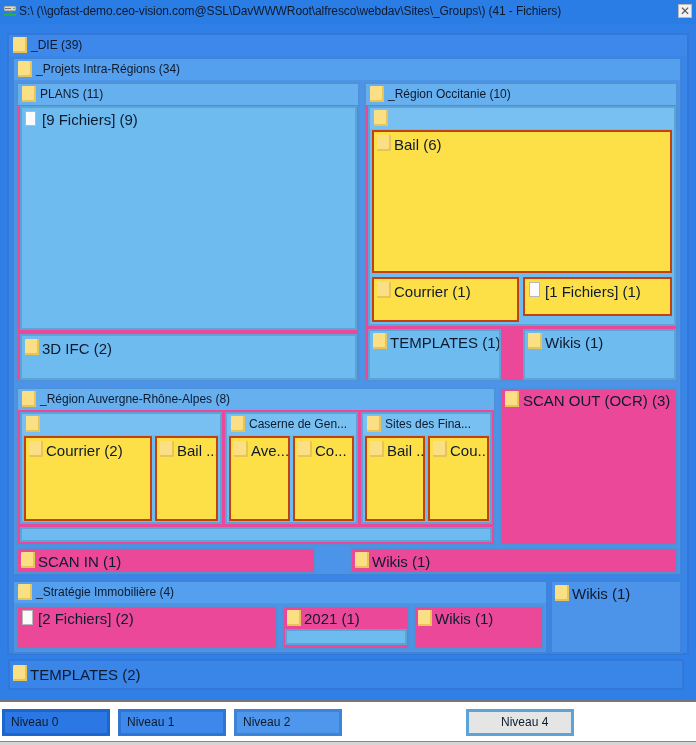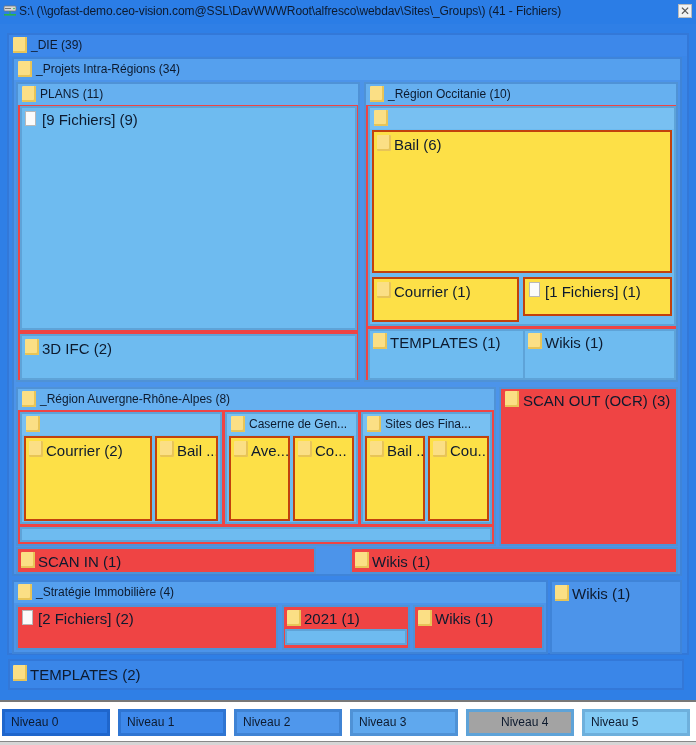--- a/index.html
+++ b/index.html
@@ -6,21 +6,21 @@
   body { width:696px; height:745px; background:#ffffff; position:relative; overflow:hidden;
          font-family:"Liberation Sans", "DejaVu Sans", sans-serif; font-size:12px; color:#0d1a2e; }
   .titlebar { position:absolute; left:0; top:0; width:696px; height:24px; background:#2b7de6; }
   .title-icon { position:absolute; left:3px; top:4px; width:14px; height:14px; }
   .title-text { position:absolute; left:19px; top:4px; font-size:12px; color:#0d1a2e; white-space:nowrap; letter-spacing:-0.1px; }
   .close-btn { position:absolute; left:678px; top:4px; width:14px; height:14px; background:#f2f2f2; border:1px solid #bbb; box-sizing:border-box; color:#555; font-size:12px; line-height:12px; text-align:center; font-weight:bold; }
   .mapframe { position:absolute; left:0; top:24px; width:696px; height:676px; background:#2f7fe6; }
   .cell { position:absolute; box-sizing:border-box; overflow:hidden; }
   .l0 { background:#3a86e8; border:2px solid #3378d8; }
   .l1 { background:#4c94ea; border:2px solid #3f84d8; }
-  .l2 { background:#ef4444; border:2px solid #4f92d6;text-align:center; }
+  .l2 { background:#ec4899; border:2px solid #4f92d6;text-align:center; }
   .l3 { background:#6ebbf0; border:2px solid #5ea3d8; }
   .l4 { background:#fde047; border:2px solid #c2410c; }
   .hdr { position:absolute; box-sizing:border-box; white-space:nowrap; overflow:hidden; height:21px; line-height:20px; padding-left:22px; }
   .hl0 { background:#3d88ea; }
   .hl1 { background:#55a0ee; }
   .hl2 { background:#66b0f0; }
   .hl3 { background:#78c0f2; }
   .label { position:absolute; white-space:nowrap; overflow:hidden; font-size:15px; }
   .folder { position:absolute; width:14px; height:16px; background:#fbdf85; border-radius:1px; box-shadow: inset -2px -2px 0 #e8c457; }
   .file { position:absolute; width:11px; height:15px; background:#fbfbfb; border:1px solid #b8b8b8; box-sizing:border-box; }
@@ -85,21 +85,21 @@
   <span class="label" style="left:20px;top:4px;">Bail (6)</span>
 </div>
 <div class="cell l4" style="left:372px;top:277px;width:147px;height:45px;">
   <span class="folder" style="left:3px;top:3px;"></span>
   <span class="label" style="left:20px;top:4px;">Courrier (1)</span>
 </div>
 <div class="cell l4" style="left:523px;top:277px;width:149px;height:39px;">
   <span class="file" style="left:4px;top:3px;"></span>
   <span class="label" style="left:20px;top:4px;">[1 Fichiers] (1)</span>
 </div>
-<div class="cell l3" style="left:368px;top:329px;width:157px;height:51px;">
+<div class="cell l3" style="left:368px;top:329px;width:133px;height:51px;">
   <span class="folder" style="left:3px;top:2px;"></span>
   <span class="label" style="left:20px;top:3px;">TEMPLATES (1)</span>
 </div>
 <div class="cell l3" style="left:523px;top:329px;width:153px;height:51px;">
   <span class="folder" style="left:3px;top:2px;"></span>
   <span class="label" style="left:20px;top:3px;">Wikis (1)</span>
 </div>
 
 <div class="cell l2" style="left:16px;top:387px;width:480px;height:159px;"></div>
 <div class="hdr hl2" style="left:18px;top:389px;width:476px;">
@@ -189,17 +189,15 @@
 
 <div class="cell l0" style="left:8px;top:659px;width:676px;height:31px;">
   <span class="folder" style="left:3px;top:4px;"></span>
   <span class="label" style="left:20px;top:5px;">TEMPLATES (2)</span>
 </div>
 
 <div class="legend">
   <div class="legend-item" style="left:2px;background:#2b78e4;border-color:#1f66cc;"><span>Niveau 0</span></div>
   <div class="legend-item" style="left:118px;background:#3d88ea;border-color:#2f75d2;"><span>Niveau 1</span></div>
   <div class="legend-item" style="left:234px;background:#4f97ec;border-color:#3f83d4;"><span>Niveau 2</span></div>
-  <div class="legend-item" style="left:350px;background:#5fa8ee;border-color:#4f92d6;"><span>Niveau 3</span></div>
-  <div class="legend-item" style="left:466px;background:#a3a3a3;border-color:#5ea3d8;padding-left:32px;"><span>Niveau 4</span></div>
-  <div class="legend-item" style="left:582px;background:#82caf4;border-color:#6eb0dc;"><span>Niveau 5</span></div>
+  <div class="legend-item" style="left:466px;background:#e5e5e5;border-color:#5ea3d8;padding-left:32px;"><span>Niveau 4</span></div>
 </div>
 <div class="bottom-line"></div>
 
 </body></html>

